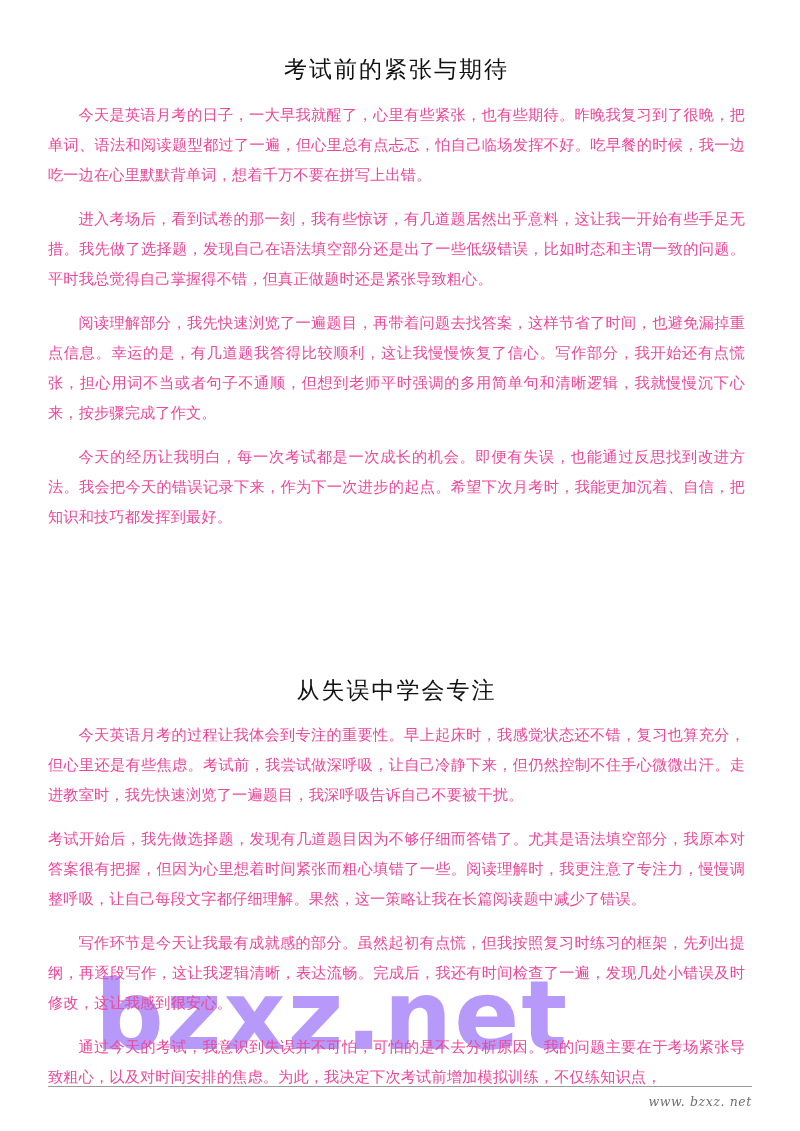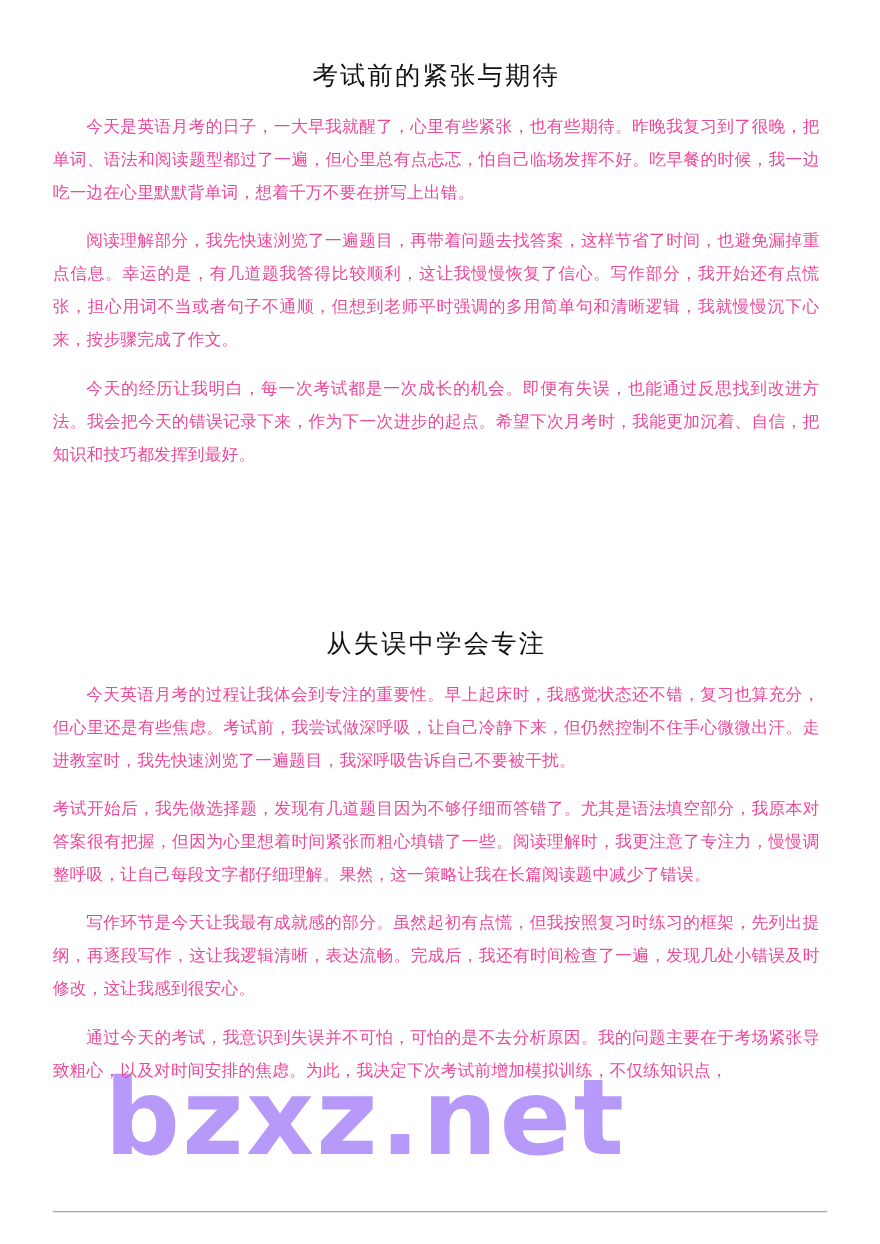--- a/index.html
+++ b/index.html
@@ -115,33 +115,35 @@
 
   <div class="watermark-layer">
     <div class="watermark">bzxz.net</div>
   </div>
 
   <div class="content">
 
     <div class="article">
       <h1 class="article-title">考试前的紧张与期待</h1>
       <p class="para indent">今天是英语月考的日子，一大早我就醒了，心里有些紧张，也有些期待。昨晚我复习到了很晚，把单词、语法和阅读题型都过了一遍，但心里总有点忐忑，怕自己临场发挥不好。吃早餐的时候，我一边吃一边在心里默默背单词，想着千万不要在拼写上出错。</p>
+      <p class="para indent">进入考场后，看到试卷的那一刻，我有些惊讶，有几道题居然出乎意料，这让我一开始有些手足无措。我先做了选择题，发现自己在语法填空部分还是出了一些低级错误，比如时态和主谓一致的问题。平时我总觉得自己掌握得不错，但真正做题时还是紧张导致粗心。</p>
       <p class="para indent">阅读理解部分，我先快速浏览了一遍题目，再带着问题去找答案，这样节省了时间，也避免漏掉重点信息。幸运的是，有几道题我答得比较顺利，这让我慢慢恢复了信心。写作部分，我开始还有点慌张，担心用词不当或者句子不通顺，但想到老师平时强调的多用简单句和清晰逻辑，我就慢慢沉下心来，按步骤完成了作文。</p>
       <p class="para indent">今天的经历让我明白，每一次考试都是一次成长的机会。即便有失误，也能通过反思找到改进方法。我会把今天的错误记录下来，作为下一次进步的起点。希望下次月考时，我能更加沉着、自信，把知识和技巧都发挥到最好。</p>
     </div>
 
     <div class="article-spacer"></div>
 
     <div class="article">
       <h1 class="article-title">从失误中学会专注</h1>
       <p class="para indent">今天英语月考的过程让我体会到专注的重要性。早上起床时，我感觉状态还不错，复习也算充分，但心里还是有些焦虑。考试前，我尝试做深呼吸，让自己冷静下来，但仍然控制不住手心微微出汗。走进教室时，我先快速浏览了一遍题目，我深呼吸告诉自己不要被干扰。</p>
       <p class="para noindent">考试开始后，我先做选择题，发现有几道题目因为不够仔细而答错了。尤其是语法填空部分，我原本对答案很有把握，但因为心里想着时间紧张而粗心填错了一些。阅读理解时，我更注意了专注力，慢慢调整呼吸，让自己每段文字都仔细理解。果然，这一策略让我在长篇阅读题中减少了错误。</p>
       <p class="para indent">写作环节是今天让我最有成就感的部分。虽然起初有点慌，但我按照复习时练习的框架，先列出提纲，再逐段写作，这让我逻辑清晰，表达流畅。完成后，我还有时间检查了一遍，发现几处小错误及时修改，这让我感到很安心。</p>
       <p class="para indent">通过今天的考试，我意识到失误并不可怕，可怕的是不去分析原因。我的问题主要在于考场紧张导致粗心，以及对时间安排的焦虑。为此，我决定下次考试前增加模拟训练，不仅练知识点，</p>
     </div>
 
   </div>
 
   <div class="footer">
     <hr class="footer-rule">
+    <div class="footer-url">www. bzxz. net</div>
   </div>
 
 </div>
 
 </body></html>

